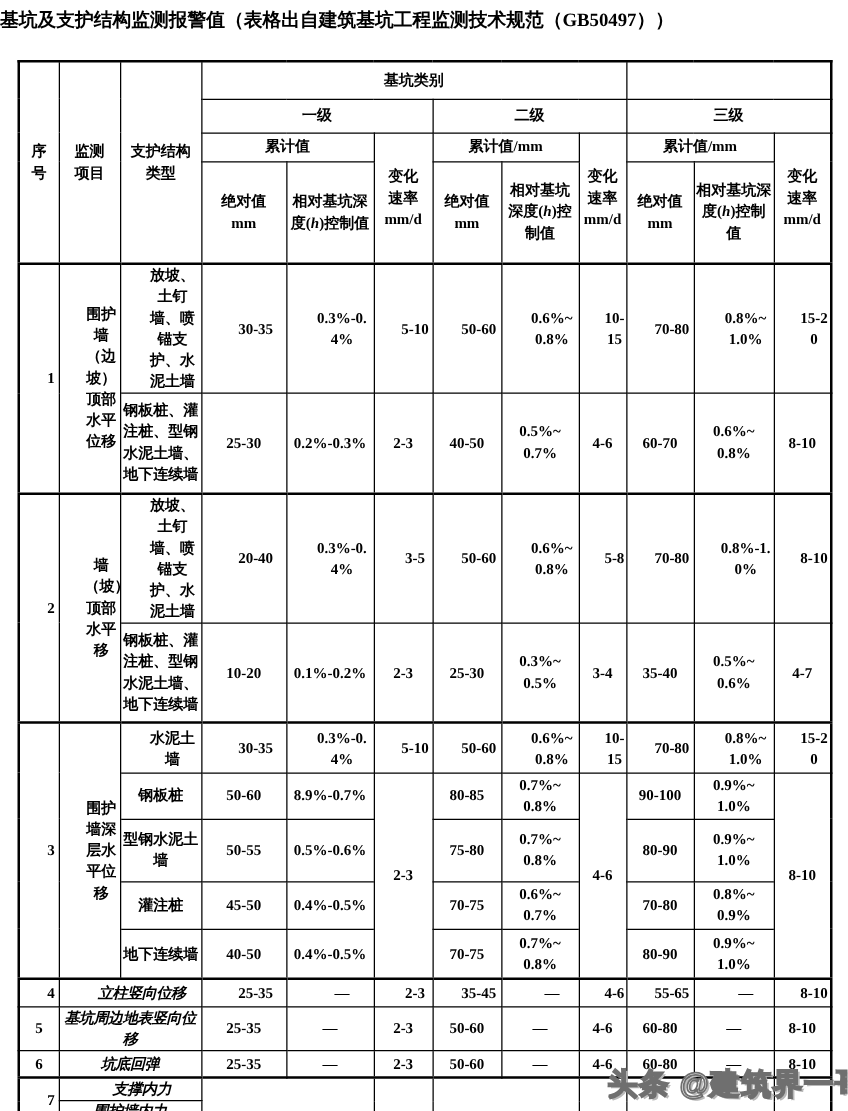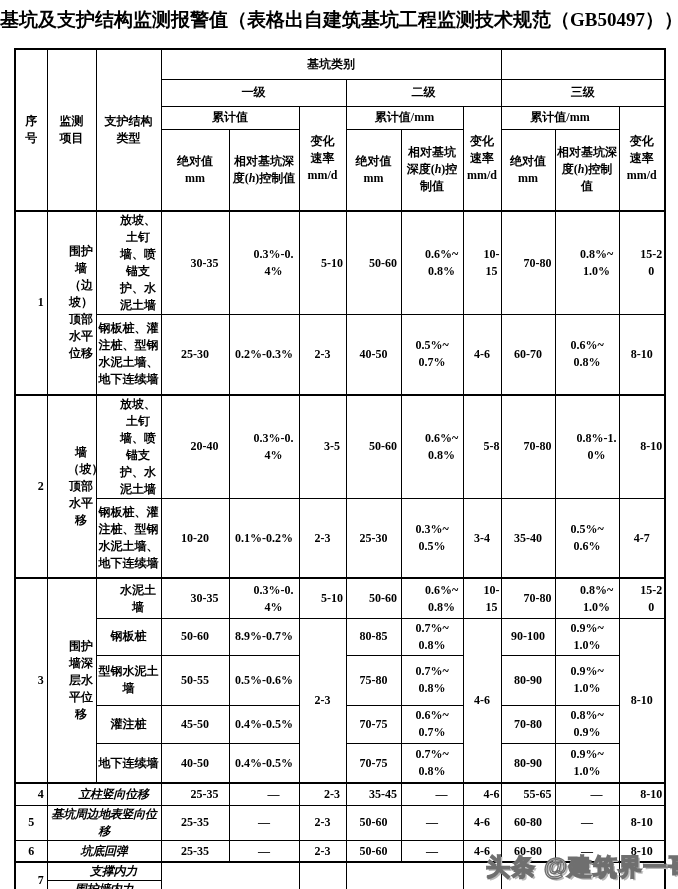--- a/index.html
+++ b/index.html
@@ -4,21 +4,21 @@
 <style>
   * { box-sizing: border-box; }
   html,body { margin:0; padding:0; }
   body {
     position:relative; width:678px; height:889px; overflow:hidden;
     background:#ffffff; color:#000;
     font-family:"Liberation Serif","DejaVu Serif",serif; font-weight:bold;
   }
   .title {
     position:absolute; top:7px; left:0; width:100%;
-    text-align:center; font-size:19px; white-space:nowrap; letter-spacing:0px;
+    font-size:15px; white-space:nowrap; letter-spacing:0px;
   }
   table.grid {
     position:absolute; left:14px; top:48px; width:650px;
     border-collapse:collapse; table-layout:fixed; border:2px solid #000;
   }
   table.grid td {
     border:1px solid #000; text-align:center; vertical-align:middle;
     font-size:12px; line-height:1.42; padding:0 1px;
     white-space:pre-line; word-break:break-all; overflow:hidden;
   }

